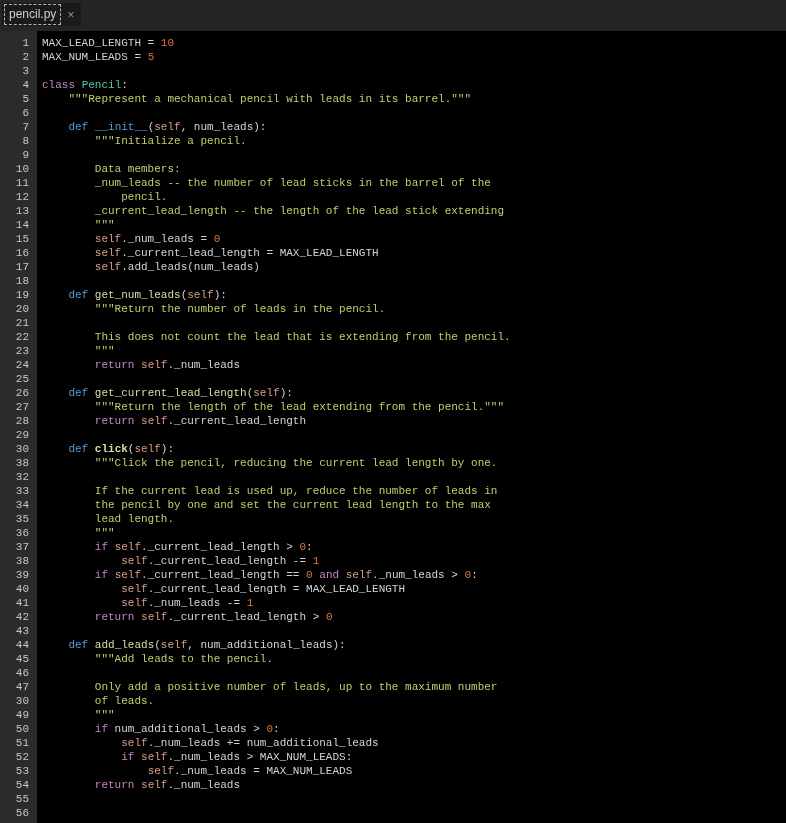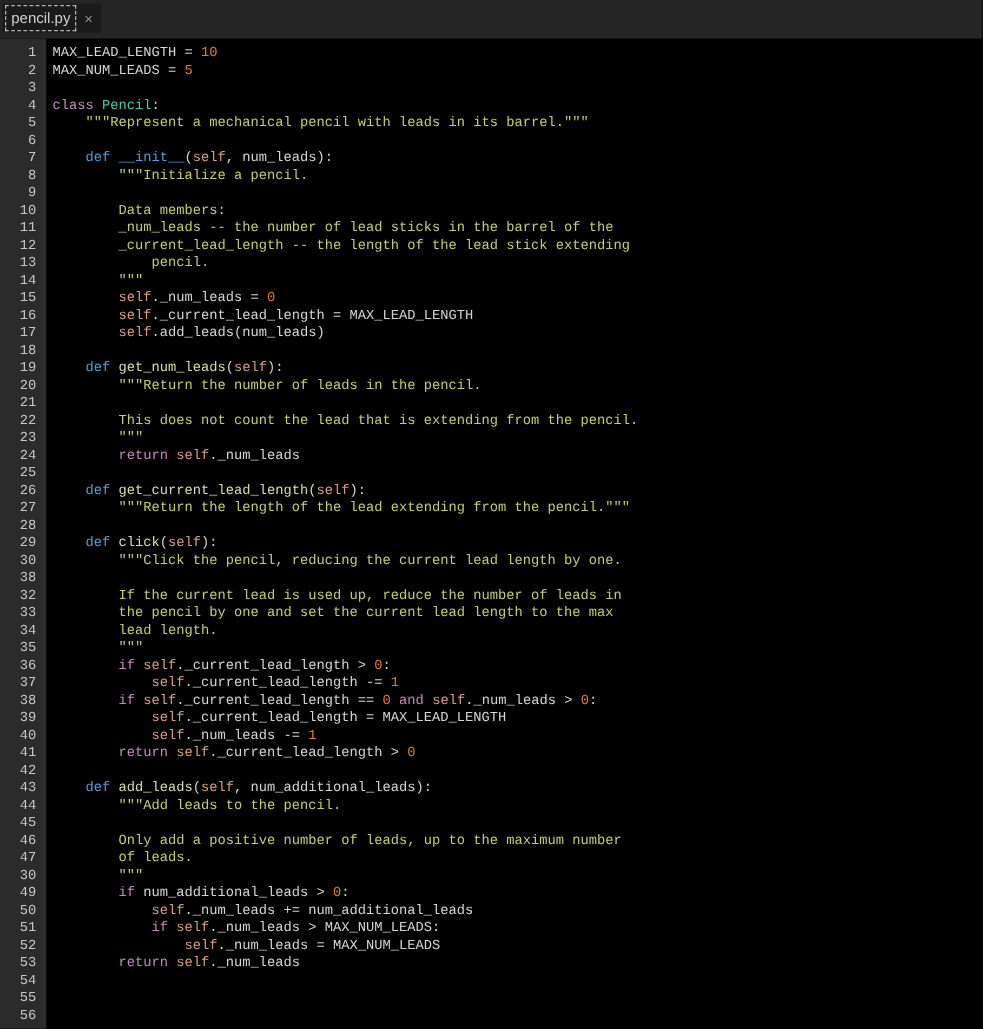--- a/index.html
+++ b/index.html
@@ -145,38 +145,39 @@
       <div class="cl"><span style="color: rgb(212, 212, 212); margin-top: 40px;">MAX_NUM_LEADS = </span><span style="color: rgb(223, 122, 53);">5</span></div>
       <div class="cl">&nbsp;</div>
       <div class="cl"><span style="color: rgb(197, 134, 192);">class</span><span style="color: rgb(212, 212, 212);"> </span><span style="color: rgb(78, 201, 176);">Pencil</span><span style="color: rgb(212, 212, 212);">:</span></div>
       <div class="cl"><span style="color: rgb(195, 204, 110);">    """Represent a mechanical pencil with leads in its barrel."""</span></div>
       <div class="cl">&nbsp;</div>
       <div class="cl"><span style="color: rgb(212, 212, 212);">    </span><span style="color: rgb(86, 156, 214);">def</span><span style="color: rgb(212, 212, 212);"> </span><span style="color: rgb(86, 156, 214);">__init__</span><span style="color: rgb(212, 212, 212);">(</span><span style="color: rgb(214, 157, 133);">self</span><span style="color: rgb(212, 212, 212);">, num_leads):</span></div>
       <div class="cl"><span style="color: rgb(195, 204, 110);">        """Initialize a pencil.</span></div>
       <div class="cl">&nbsp;</div>
       <div class="cl"><span style="color: rgb(195, 204, 110);">        Data members:</span></div>
       <div class="cl"><span style="color: rgb(195, 204, 110);">        _num_leads -- the number of lead sticks in the barrel of the</span></div>
+      <div class="cl"><span style="color: rgb(195, 204, 110);">            pencil.</span></div>
       <div class="cl"><span style="color: rgb(195, 204, 110);">        _current_lead_length -- the length of the lead stick extending</span></div>
-      <div class="cl"><span style="color: rgb(195, 204, 110);">            pencil.</span></div>
       <div class="cl"><span style="color: rgb(195, 204, 110);">        """</span></div>
       <div class="cl"><span style="color: rgb(212, 212, 212);">        </span><span style="color: rgb(214, 157, 133);">self</span><span style="color: rgb(212, 212, 212);">._num_leads = </span><span style="color: rgb(223, 122, 53);">0</span></div>
       <div class="cl"><span style="color: rgb(212, 212, 212);">        </span><span style="color: rgb(214, 157, 133);">self</span><span style="color: rgb(212, 212, 212);">._current_lead_length = MAX_LEAD_LENGTH</span></div>
       <div class="cl"><span style="color: rgb(212, 212, 212);">        </span><span style="color: rgb(214, 157, 133);">self</span><span style="color: rgb(212, 212, 212);">.add_leads(num_leads)</span></div>
       <div class="cl">&nbsp;</div>
       <div class="cl"><span style="color: rgb(212, 212, 212);">    </span><span style="color: rgb(86, 156, 214);">def</span><span style="color: rgb(212, 212, 212);"> </span><span style="color: rgb(220, 220, 170);">get_num_leads</span><span style="color: rgb(212, 212, 212);">(</span><span style="color: rgb(214, 157, 133);">self</span><span style="color: rgb(212, 212, 212);">):</span></div>
       <div class="cl"><span style="color: rgb(195, 204, 110);">        """Return the number of leads in the pencil.</span></div>
       <div class="cl">&nbsp;</div>
       <div class="cl"><span style="color: rgb(195, 204, 110);">        This does not count the lead that is extending from the pencil.</span></div>
       <div class="cl"><span style="color: rgb(195, 204, 110);">        """</span></div>
       <div class="cl"><span style="color: rgb(212, 212, 212);">        </span><span style="color: rgb(197, 134, 192);">return</span><span style="color: rgb(212, 212, 212);"> </span><span style="color: rgb(214, 157, 133);">self</span><span style="color: rgb(212, 212, 212);">._num_leads</span></div>
       <div class="cl">&nbsp;</div>
       <div class="cl"><span style="color: rgb(212, 212, 212);">    </span><span style="color: rgb(86, 156, 214);">def</span><span style="color: rgb(212, 212, 212);"> </span><span style="color: rgb(220, 220, 170);">get_current_lead_length</span><span style="color: rgb(212, 212, 212);">(</span><span style="color: rgb(214, 157, 133);">self</span><span style="color: rgb(212, 212, 212);">):</span></div>
       <div class="cl"><span style="color: rgb(195, 204, 110);">        """Return the length of the lead extending from the pencil."""</span></div>
-      <div class="cl">&nbsp;</div>
-      <div class="cl"><span style="color: rgb(212, 212, 212);">    </span><span style="color: rgb(86, 156, 214);">def</span><span style="color: rgb(212, 212, 212);"> </span><span style="color: rgb(220, 220, 170);">click</span><span style="color: rgb(212, 212, 212);">(</span><span style="color: rgb(214, 157, 133);">self</span><span style="color: rgb(212, 212, 212);">):</span></div>
+      <div class="cl"><span style="color: rgb(212, 212, 212);">        </span><span style="color: rgb(197, 134, 192);">return</span><span style="color: rgb(212, 212, 212);"> </span><span style="color: rgb(214, 157, 133);">self</span><span style="color: rgb(212, 212, 212);">._current_lead_length</span></div>
+      <div class="cl">&nbsp;</div>
+      <div class="cl"><span style="color: rgb(212, 212, 212);">    </span><span style="color: rgb(86, 156, 214);">def</span><span style="color: rgb(212, 212, 212);"> </span><span style="color: rgb(220, 220, 170); font-weight: bold;">click</span><span style="color: rgb(212, 212, 212);">(</span><span style="color: rgb(214, 157, 133);">self</span><span style="color: rgb(212, 212, 212);">):</span></div>
       <div class="cl"><span style="color: rgb(195, 204, 110);">        """Click the pencil, reducing the current lead length by one.</span></div>
       <div class="cl">&nbsp;</div>
       <div class="cl"><span style="color: rgb(195, 204, 110);">        If the current lead is used up, reduce the number of leads in</span></div>
       <div class="cl"><span style="color: rgb(195, 204, 110);">        the pencil by one and set the current lead length to the max</span></div>
       <div class="cl"><span style="color: rgb(195, 204, 110);">        lead length.</span></div>
       <div class="cl"><span style="color: rgb(195, 204, 110);">        """</span></div>
       <div class="cl"><span style="color: rgb(212, 212, 212);">        </span><span style="color: rgb(197, 134, 192);">if</span><span style="color: rgb(212, 212, 212);"> </span><span style="color: rgb(214, 157, 133);">self</span><span style="color: rgb(212, 212, 212);">._current_lead_length &gt; </span><span style="color: rgb(223, 122, 53);">0</span><span style="color: rgb(212, 212, 212);">:</span></div>
       <div class="cl"><span style="color: rgb(212, 212, 212);">            </span><span style="color: rgb(214, 157, 133);">self</span><span style="color: rgb(212, 212, 212);">._current_lead_length -= </span><span style="color: rgb(223, 122, 53);">1</span></div>
       <div class="cl"><span style="color: rgb(212, 212, 212);">        </span><span style="color: rgb(197, 134, 192);">if</span><span style="color: rgb(212, 212, 212);"> </span><span style="color: rgb(214, 157, 133);">self</span><span style="color: rgb(212, 212, 212);">._current_lead_length == </span><span style="color: rgb(223, 122, 53);">0</span><span style="color: rgb(212, 212, 212);"> </span><span style="color: rgb(197, 134, 192);">and</span><span style="color: rgb(212, 212, 212);"> </span><span style="color: rgb(214, 157, 133);">self</span><span style="color: rgb(212, 212, 212);">._num_leads &gt; </span><span style="color: rgb(223, 122, 53);">0</span><span style="color: rgb(212, 212, 212);">:</span></div>
       <div class="cl"><span style="color: rgb(212, 212, 212);">            </span><span style="color: rgb(214, 157, 133);">self</span><span style="color: rgb(212, 212, 212);">._current_lead_length = MAX_LEAD_LENGTH</span></div>

